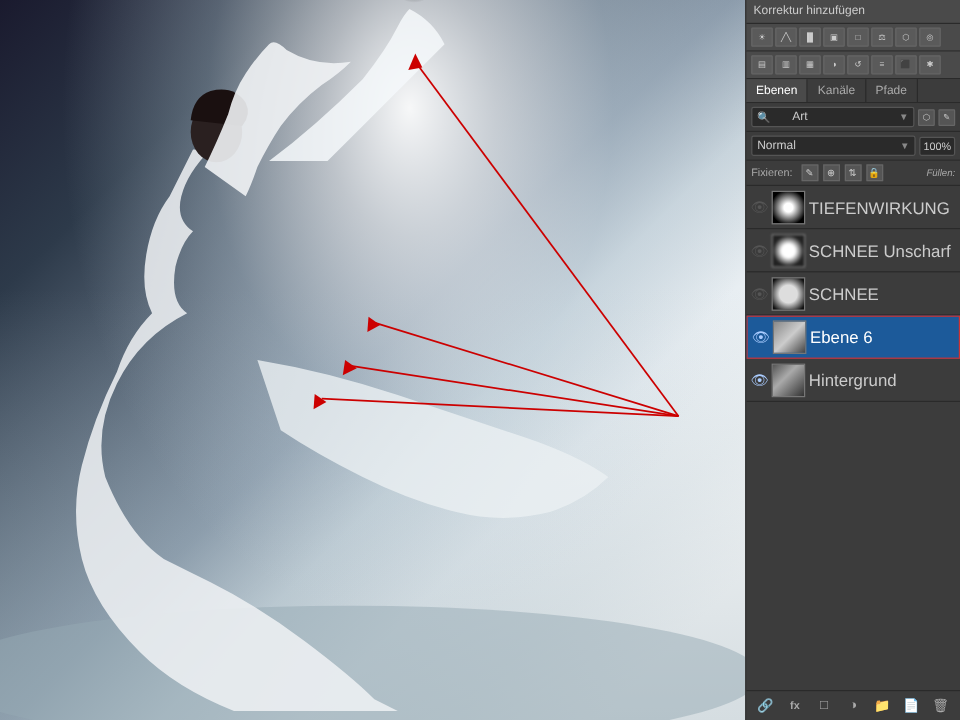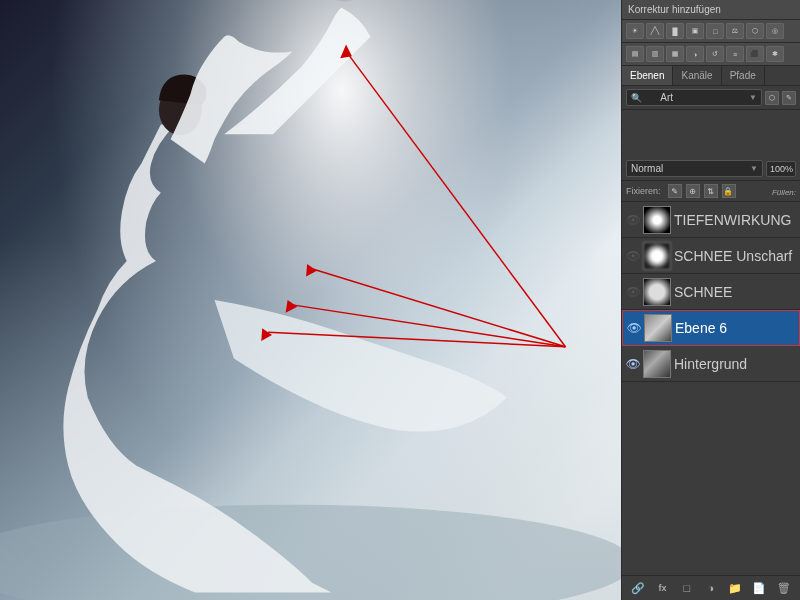--- a/index.html
+++ b/index.html
@@ -144,21 +144,20 @@
       cursor: pointer;
     }
 
     
     .blend-row {
       display: flex;
       align-items: center;
       padding: 3px 4px;
       background: #3c3c3c;
       border-bottom: 1px solid #2a2a2a;
-      margin-top: 47px;
     }
 
     .opacity-field {
       width: 30px;
       background: #2a2a2a;
       border: 1px solid #555;
       color: #ccc;
       font-size: 10px;
       padding: 2px 3px;
       border-radius: 2px;
@@ -409,21 +408,21 @@
     </div>
     <div class="small-icon">⬡</div>
     <div class="small-icon">✎</div>
   </div>
 
   <div class="blend-row">
     <div style="flex:1;background:#2a2a2a;border:1px solid #555;border-radius:2px;padding:2px 4px;display:flex;align-items:center;justify-content:space-between;">
       <span style="font-size:10px;color:#ccc;">Normal</span>
       <span style="font-size:8px;color:#888;">▼</span>
     </div>
-    <div class="opacity-field" style="display:flex;align-items:center;justify-content:flex-start;">
+    <div class="opacity-field" style="display:flex;align-items:center;justify-content:center;">
       <span style="font-size:9px;color:#ccc;">100%</span>
     </div>
   </div>
 
   <div class="fixieren-row">
     <span class="fixieren-label">Fixieren:</span>
     <div class="fix-icon">✎</div>
     <div class="fix-icon">⊕</div>
     <div class="fix-icon">⇅</div>
     <div class="fix-icon">🔒</div>

